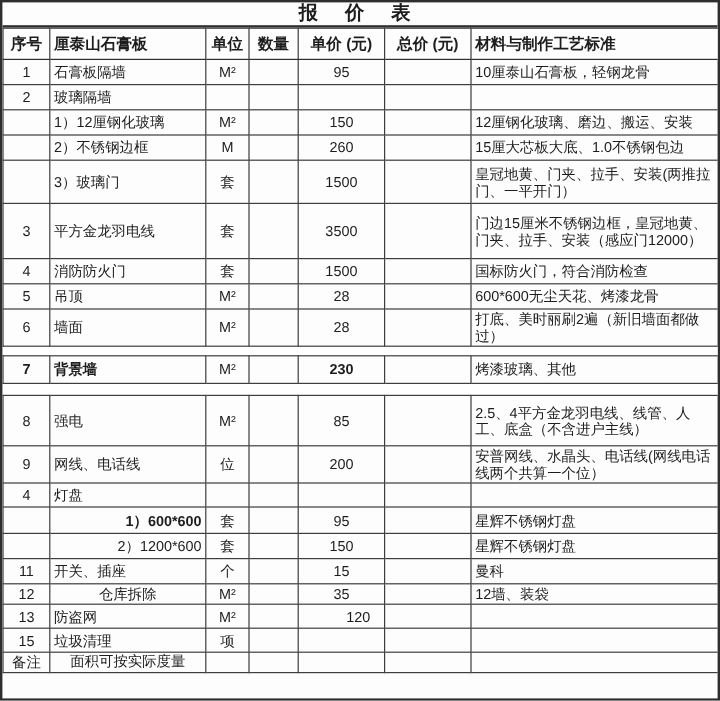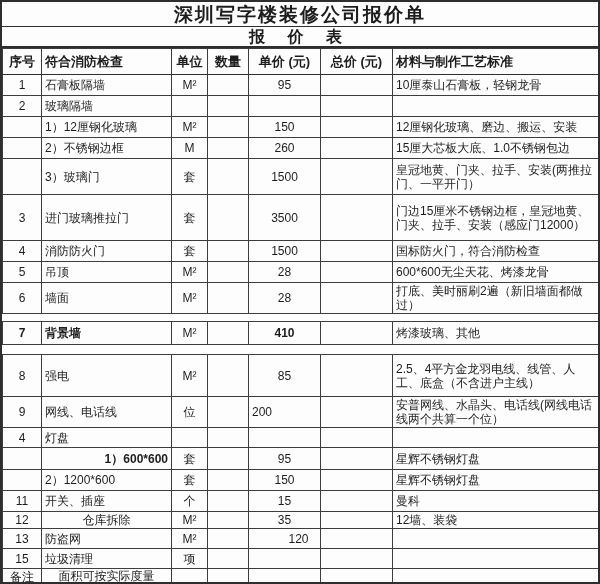--- a/index.html
+++ b/index.html
@@ -61,37 +61,36 @@
     color:#c9c9c9;
     white-space:nowrap;
     pointer-events:none;
   }
   .watermark .wm-url { font-style:italic; margin-left:12px; color:#cfcfcf; }
 </style>
 </head>
 <body>
 
 <div class="page">
-  <div class="doc-title">深圳写字楼装修公司报价单</div>
   <div class="doc-subtitle">报 价 表</div>
 
   <table class="quote">
     <colgroup id="cols">
         <col style="width: 39px;">
         <col style="width: 130px;">
         <col style="width: 36px;">
         <col style="width: 41px;">
         <col style="width: 72px;">
         <col style="width: 72px;">
         <col style="width: 210px;">
       </colgroup>
     <thead>
       <tr id="header-row">
           <th style="text-align: center;">序号</th>
-          <th style="text-align: left;">符合消防检查</th>
+          <th style="text-align: left;">厘泰山石膏板</th>
           <th style="text-align: center;">单位</th>
           <th style="text-align: center;">数量</th>
           <th style="text-align: center;">单价 (元)</th>
           <th style="text-align: center;">总价 (元)</th>
           <th style="text-align: left;">材料与制作工艺标准</th>
         </tr>
     </thead>
     <tbody id="table-body">
         <tr style="height: 21px;">
           <td style="text-align: center;">1</td>
@@ -133,21 +132,21 @@
           <td style="text-align: center;"></td>
           <td style="text-align: left;">3）玻璃门</td>
           <td style="text-align: center;">套</td>
           <td style="text-align: center;"></td>
           <td style="text-align: center;">1500</td>
           <td style="text-align: center;"></td>
           <td style="text-align: left;">皇冠地黄、门夹、拉手、安装(两推拉门、一平开门）</td>
         </tr>
         <tr style="height: 46px;">
           <td style="text-align: center;">3</td>
-          <td style="text-align: left;">进门玻璃推拉门</td>
+          <td style="text-align: left;">平方金龙羽电线</td>
           <td style="text-align: center;">套</td>
           <td style="text-align: center;"></td>
           <td style="text-align: center;">3500</td>
           <td style="text-align: center;"></td>
           <td style="text-align: left;">门边15厘米不锈钢边框，皇冠地黄、门夹、拉手、安装（感应门12000）</td>
         </tr>
         <tr style="height: 21px;">
           <td style="text-align: center;">4</td>
           <td style="text-align: left;">消防防火门</td>
           <td style="text-align: center;">套</td>
@@ -175,42 +174,42 @@
           <td style="text-align: left;">打底、美时丽刷2遍（新旧墙面都做过）</td>
         </tr>
         <tr class="sep" style="height: 8px;">
           <td colspan="7"></td>
         </tr>
         <tr style="height: 23px;">
           <td class="b" style="text-align: center;">7</td>
           <td class="b" style="text-align: left;">背景墙</td>
           <td style="text-align: center;">M²</td>
           <td style="text-align: center;"></td>
-          <td class="b" style="text-align: center;">410</td>
+          <td class="b" style="text-align: center;">230</td>
           <td style="text-align: center;"></td>
           <td style="text-align: left;">烤漆玻璃、其他</td>
         </tr>
         <tr class="sep" style="height: 10px;">
           <td colspan="7"></td>
         </tr>
         <tr style="height: 42px;">
           <td style="text-align: center;">8</td>
           <td style="text-align: left;">强电</td>
           <td style="text-align: center;">M²</td>
           <td style="text-align: center;"></td>
           <td style="text-align: center;">85</td>
           <td style="text-align: center;"></td>
           <td style="text-align: left;">2.5、4平方金龙羽电线、线管、人工、底盒（不含进户主线）</td>
         </tr>
         <tr style="height: 31px;">
           <td style="text-align: center;">9</td>
           <td style="text-align: left;">网线、电话线</td>
           <td style="text-align: center;">位</td>
           <td style="text-align: center;"></td>
-          <td style="text-align: left; margin-left: 35px;">200</td>
+          <td style="text-align: center; margin-left: 35px;">200</td>
           <td style="text-align: center;"></td>
           <td style="text-align: left;">安普网线、水晶头、电话线(网线电话线两个共算一个位）</td>
         </tr>
         <tr style="height: 20px;">
           <td style="text-align: center;">4</td>
           <td style="text-align: left;">灯盘</td>
           <td style="text-align: center;"></td>
           <td style="text-align: center;"></td>
           <td style="text-align: center;"></td>
           <td style="text-align: center;"></td>
@@ -220,21 +219,21 @@
           <td style="text-align: center;"></td>
           <td class="b" style="text-align: right;">1）600*600</td>
           <td style="text-align: center;">套</td>
           <td style="text-align: center;"></td>
           <td style="text-align: center;">95</td>
           <td style="text-align: center;"></td>
           <td style="text-align: left;">星辉不锈钢灯盘</td>
         </tr>
         <tr style="height: 21px;">
           <td style="text-align: center;"></td>
-          <td style="text-align: left; margin-top: 36px;">2）1200*600</td>
+          <td style="text-align: right; margin-top: 36px;">2）1200*600</td>
           <td style="text-align: center;">套</td>
           <td style="text-align: center;"></td>
           <td style="text-align: center;">150</td>
           <td style="text-align: center;"></td>
           <td style="text-align: left;">星辉不锈钢灯盘</td>
         </tr>
         <tr style="height: 21px;">
           <td style="text-align: center;">11</td>
           <td style="text-align: left;">开关、插座</td>
           <td style="text-align: center;">个</td>

